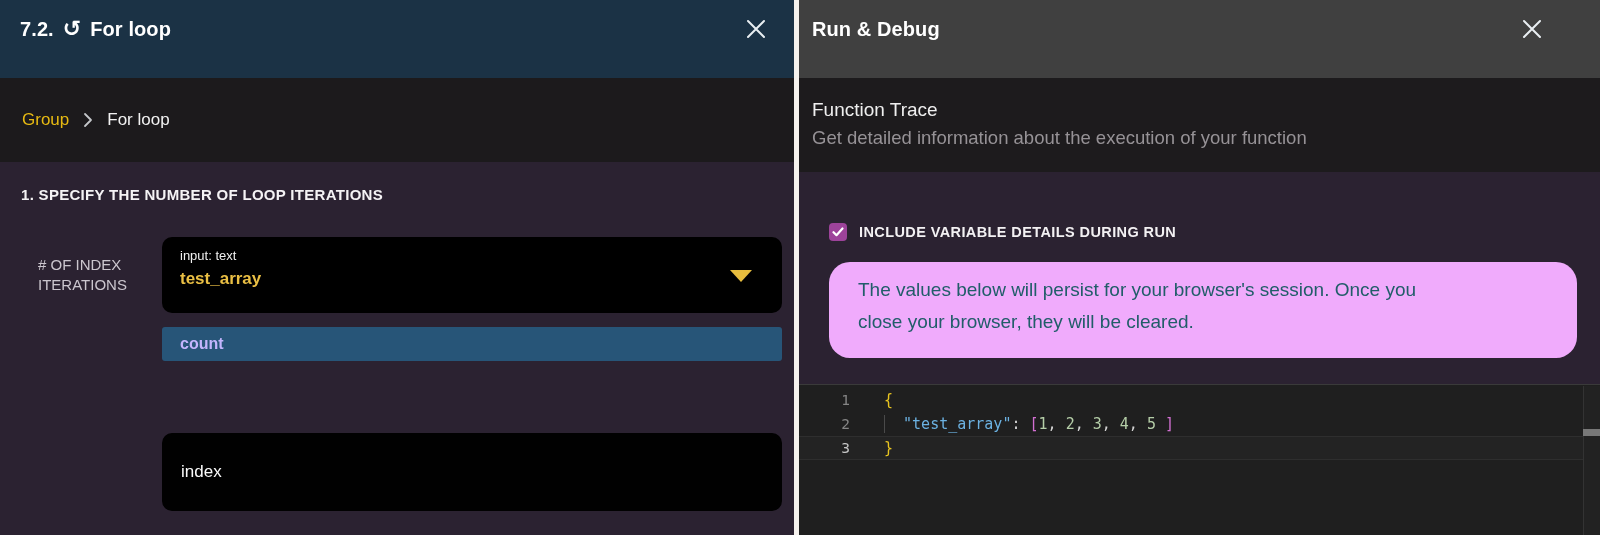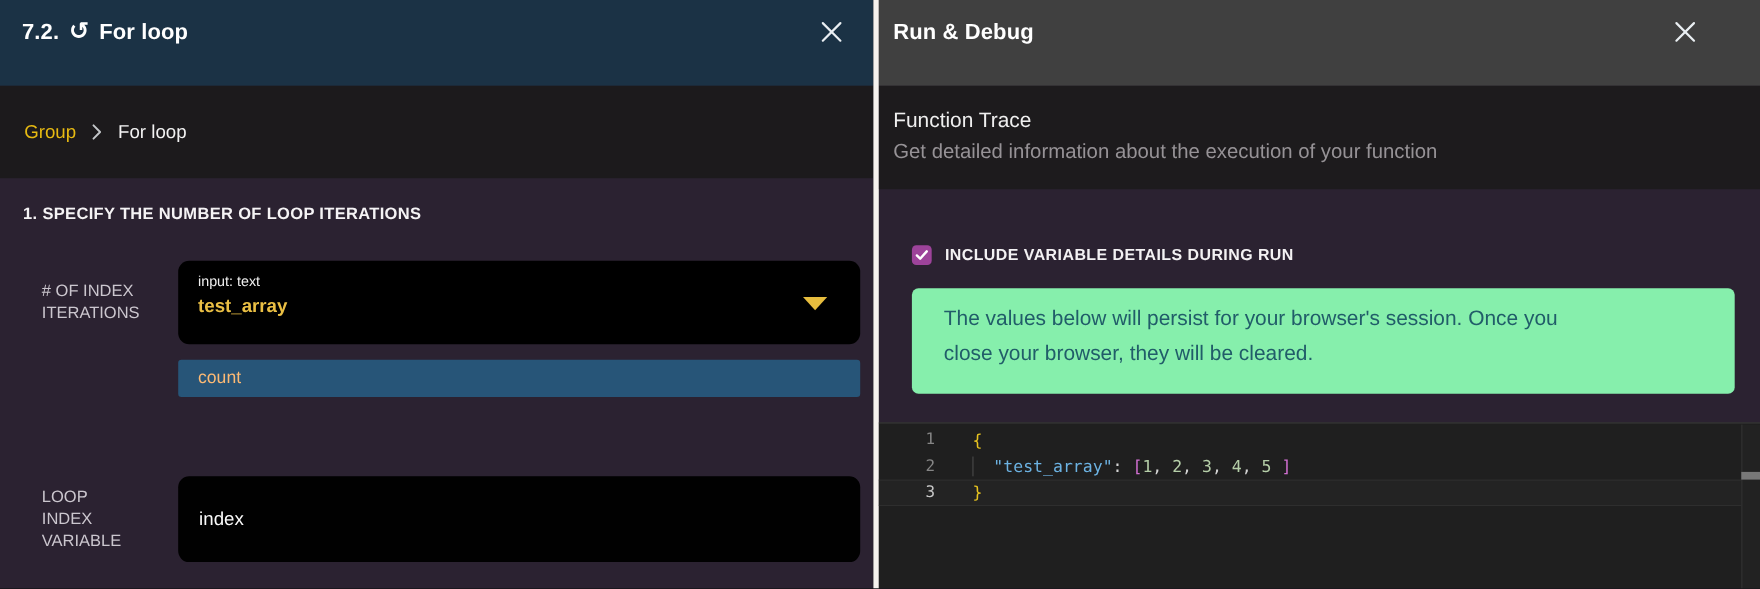--- a/index.html
+++ b/index.html
@@ -26,21 +26,21 @@
   .field-label { position:absolute; left:38px; width:118px; display:flex; flex-direction:column; justify-content:center; color:#cbc6ce; font-size:15px; line-height:20px; }
   .label-iter { top:79px; height:76px; }
   .label-index { top:275px; height:78px; }
 
   .combo-box { position:absolute; left:162px; top:79px; width:620px; height:76px; background:#000000; border-radius:10px; cursor:pointer; }
   .combo-type { position:absolute; left:18px; top:11px; color:#efefef; font-size:13px; }
   .combo-value { position:absolute; left:18px; top:32px; color:#eabf44; font-size:17px; font-weight:bold; }
   .caret-down { position:absolute; right:30px; top:33px; width:0; height:0; border-left:11px solid transparent; border-right:11px solid transparent; border-top:12px solid #e7bd3e; }
 
   .option-row { position:absolute; left:162px; top:169px; width:620px; height:34px; background:#275578; border-radius:3px; display:flex; align-items:center; padding-left:18px; cursor:pointer; }
-  .option-label { color:#fdba74; font-size:16px; }
+  .option-label { color:#c4b5fd; font-size:16px;font-weight:bold; }
 
   .text-input { position:absolute; left:162px; top:275px; width:620px; height:78px; background:#010101; border-radius:10px; display:flex; align-items:center; padding-left:19px; cursor:text; }
   .text-input-value { color:#fafafa; font-size:17px; }
 
   
   .panel-divider { position:absolute; left:794px; top:0; width:5px; height:535px; background:#f6f2ee; }
 
   
   .right-panel { position:absolute; left:799px; top:0; width:801px; height:535px; background:#2b2231; }
   .rp-header { position:absolute; left:0; top:0; width:801px; height:78px; background:#404040; }
@@ -49,21 +49,21 @@
 
   .rp-dark { position:absolute; left:0; top:78px; width:801px; height:94px; background:#1d1b1d; }
   .trace-title { position:absolute; left:13px; top:19px; color:#efefef; font-size:19px; line-height:26px; }
   .trace-subtitle { position:absolute; left:13px; top:47px; color:#969296; font-size:18.5px; line-height:26px; }
 
   .rp-purple { position:absolute; left:0; top:172px; width:801px; height:212px; }
   .chk-row { position:absolute; left:30px; top:51px; display:flex; align-items:center; cursor:pointer; }
   .chk-box { width:18px; height:18px; background:#9d439a; border-radius:4px; display:flex; align-items:center; justify-content:center; flex:0 0 auto; }
   .chk-label { margin-left:12px; color:#f3f1f3; font-size:14.5px; font-weight:bold; letter-spacing:.4px; }
 
-  .notice-box { position:absolute; left:30px; top:90px; width:748px; height:96px; background:#86efac; border-radius:6px; padding:12px 20px 0 29px; }
+  .notice-box { position:absolute; left:30px; top:90px; width:748px; height:96px; background:#f0abfc; border-radius:21px; padding:12px 20px 0 29px; }
   .notice-line { color:#215d69; font-size:19px; line-height:32px; white-space:nowrap; }
 
   .rp-editor { position:absolute; left:0; top:384px; width:801px; height:151px; background:#1f1f1f; border-top:1px solid #3a3a3a; padding-top:3px; font-family:"DejaVu Sans Mono", monospace; }
   .code-line { display:flex; height:24px; align-items:center; }
   .gutter { width:51px; flex:0 0 auto; text-align:right; color:#858585; font-size:14.5px; }
   .code-text { padding-left:34px; font-size:15px; white-space:pre; }
   .code-line.active { background:#232323; border-top:1px solid #2e2e2e; border-bottom:1px solid #2e2e2e; height:24px; }
   .code-line.active .gutter { color:#c6c6c6; }
   .tok-brace   { color:#e8c420; }
   .tok-prop    { color:#6cb2e2; }
@@ -119,25 +119,20 @@
       <div class="combo-box">
         <div class="combo-type">input: text</div>
         <div class="combo-value">test_array</div>
         <div class="caret-down"></div>
       </div>
 
       <div class="option-row">
         <span class="option-label">count</span>
       </div>
 
-      <div class="field-label label-index">
-        <span>LOOP</span>
-        <span>INDEX</span>
-        <span>VARIABLE</span>
-      </div>
 
       <div class="text-input">
         <span class="text-input-value">index</span>
       </div>
     </div>
   </div>
 
   <div class="panel-divider"></div>
 
   <div class="right-panel">

